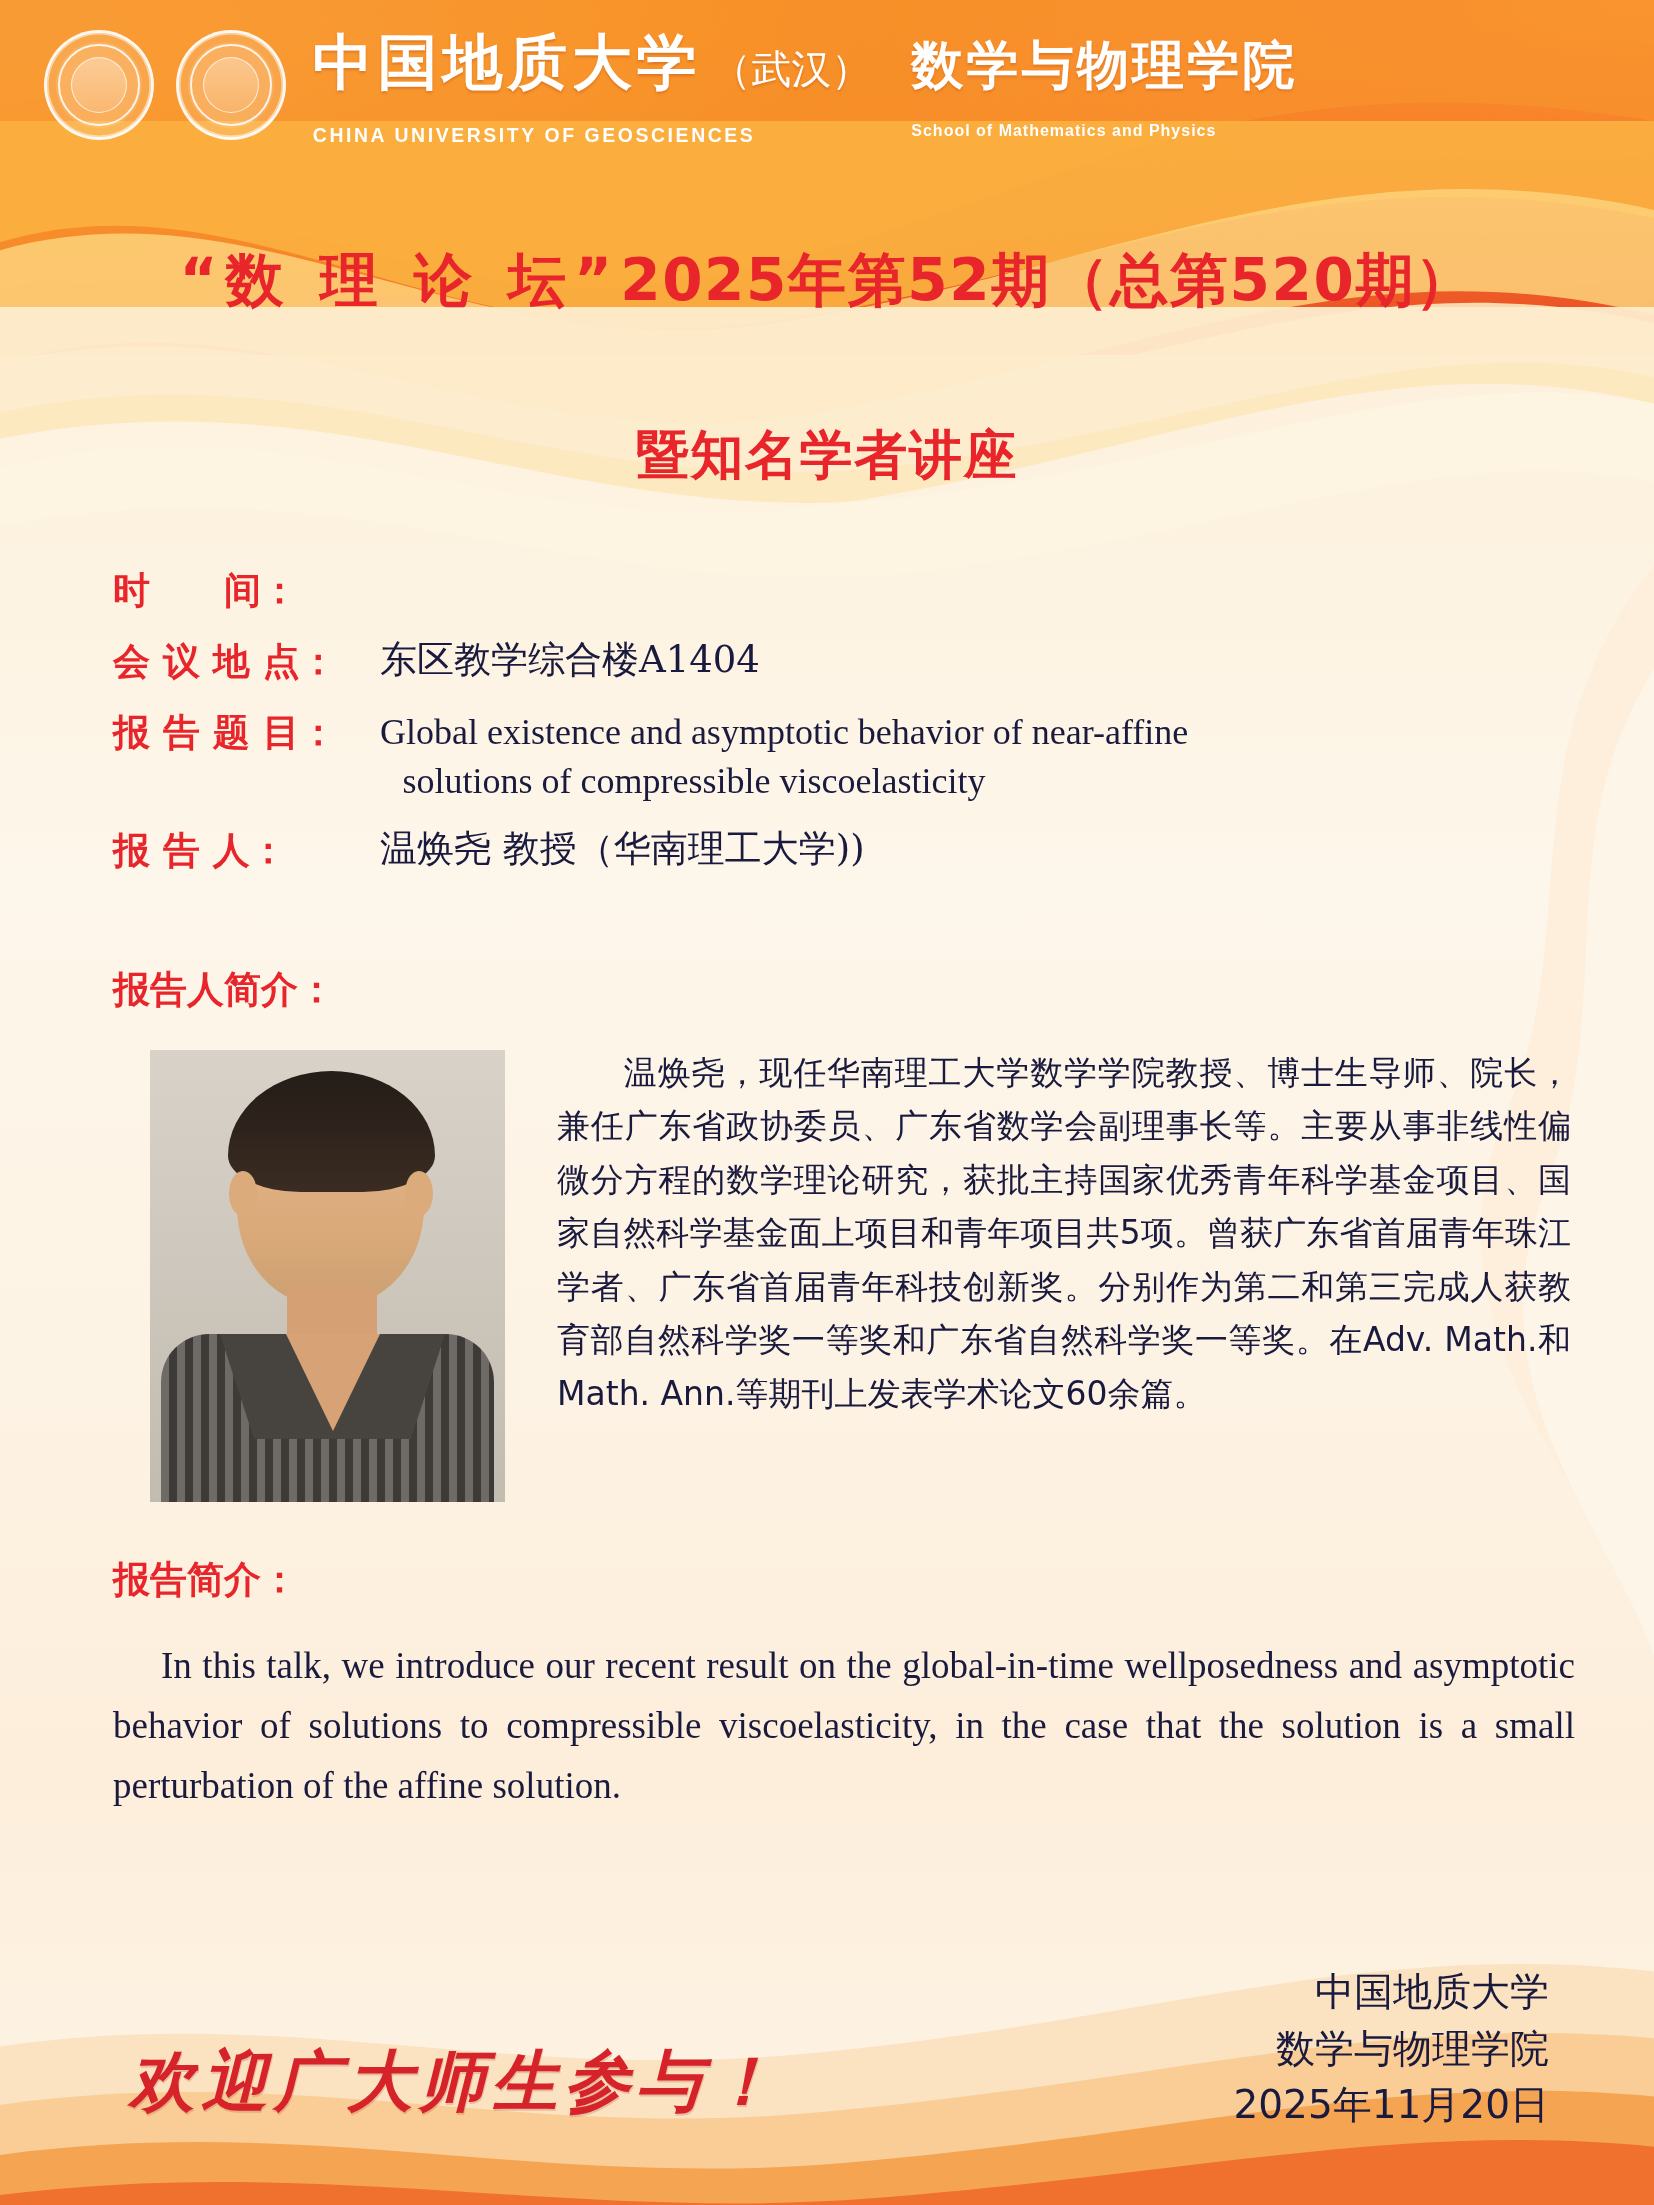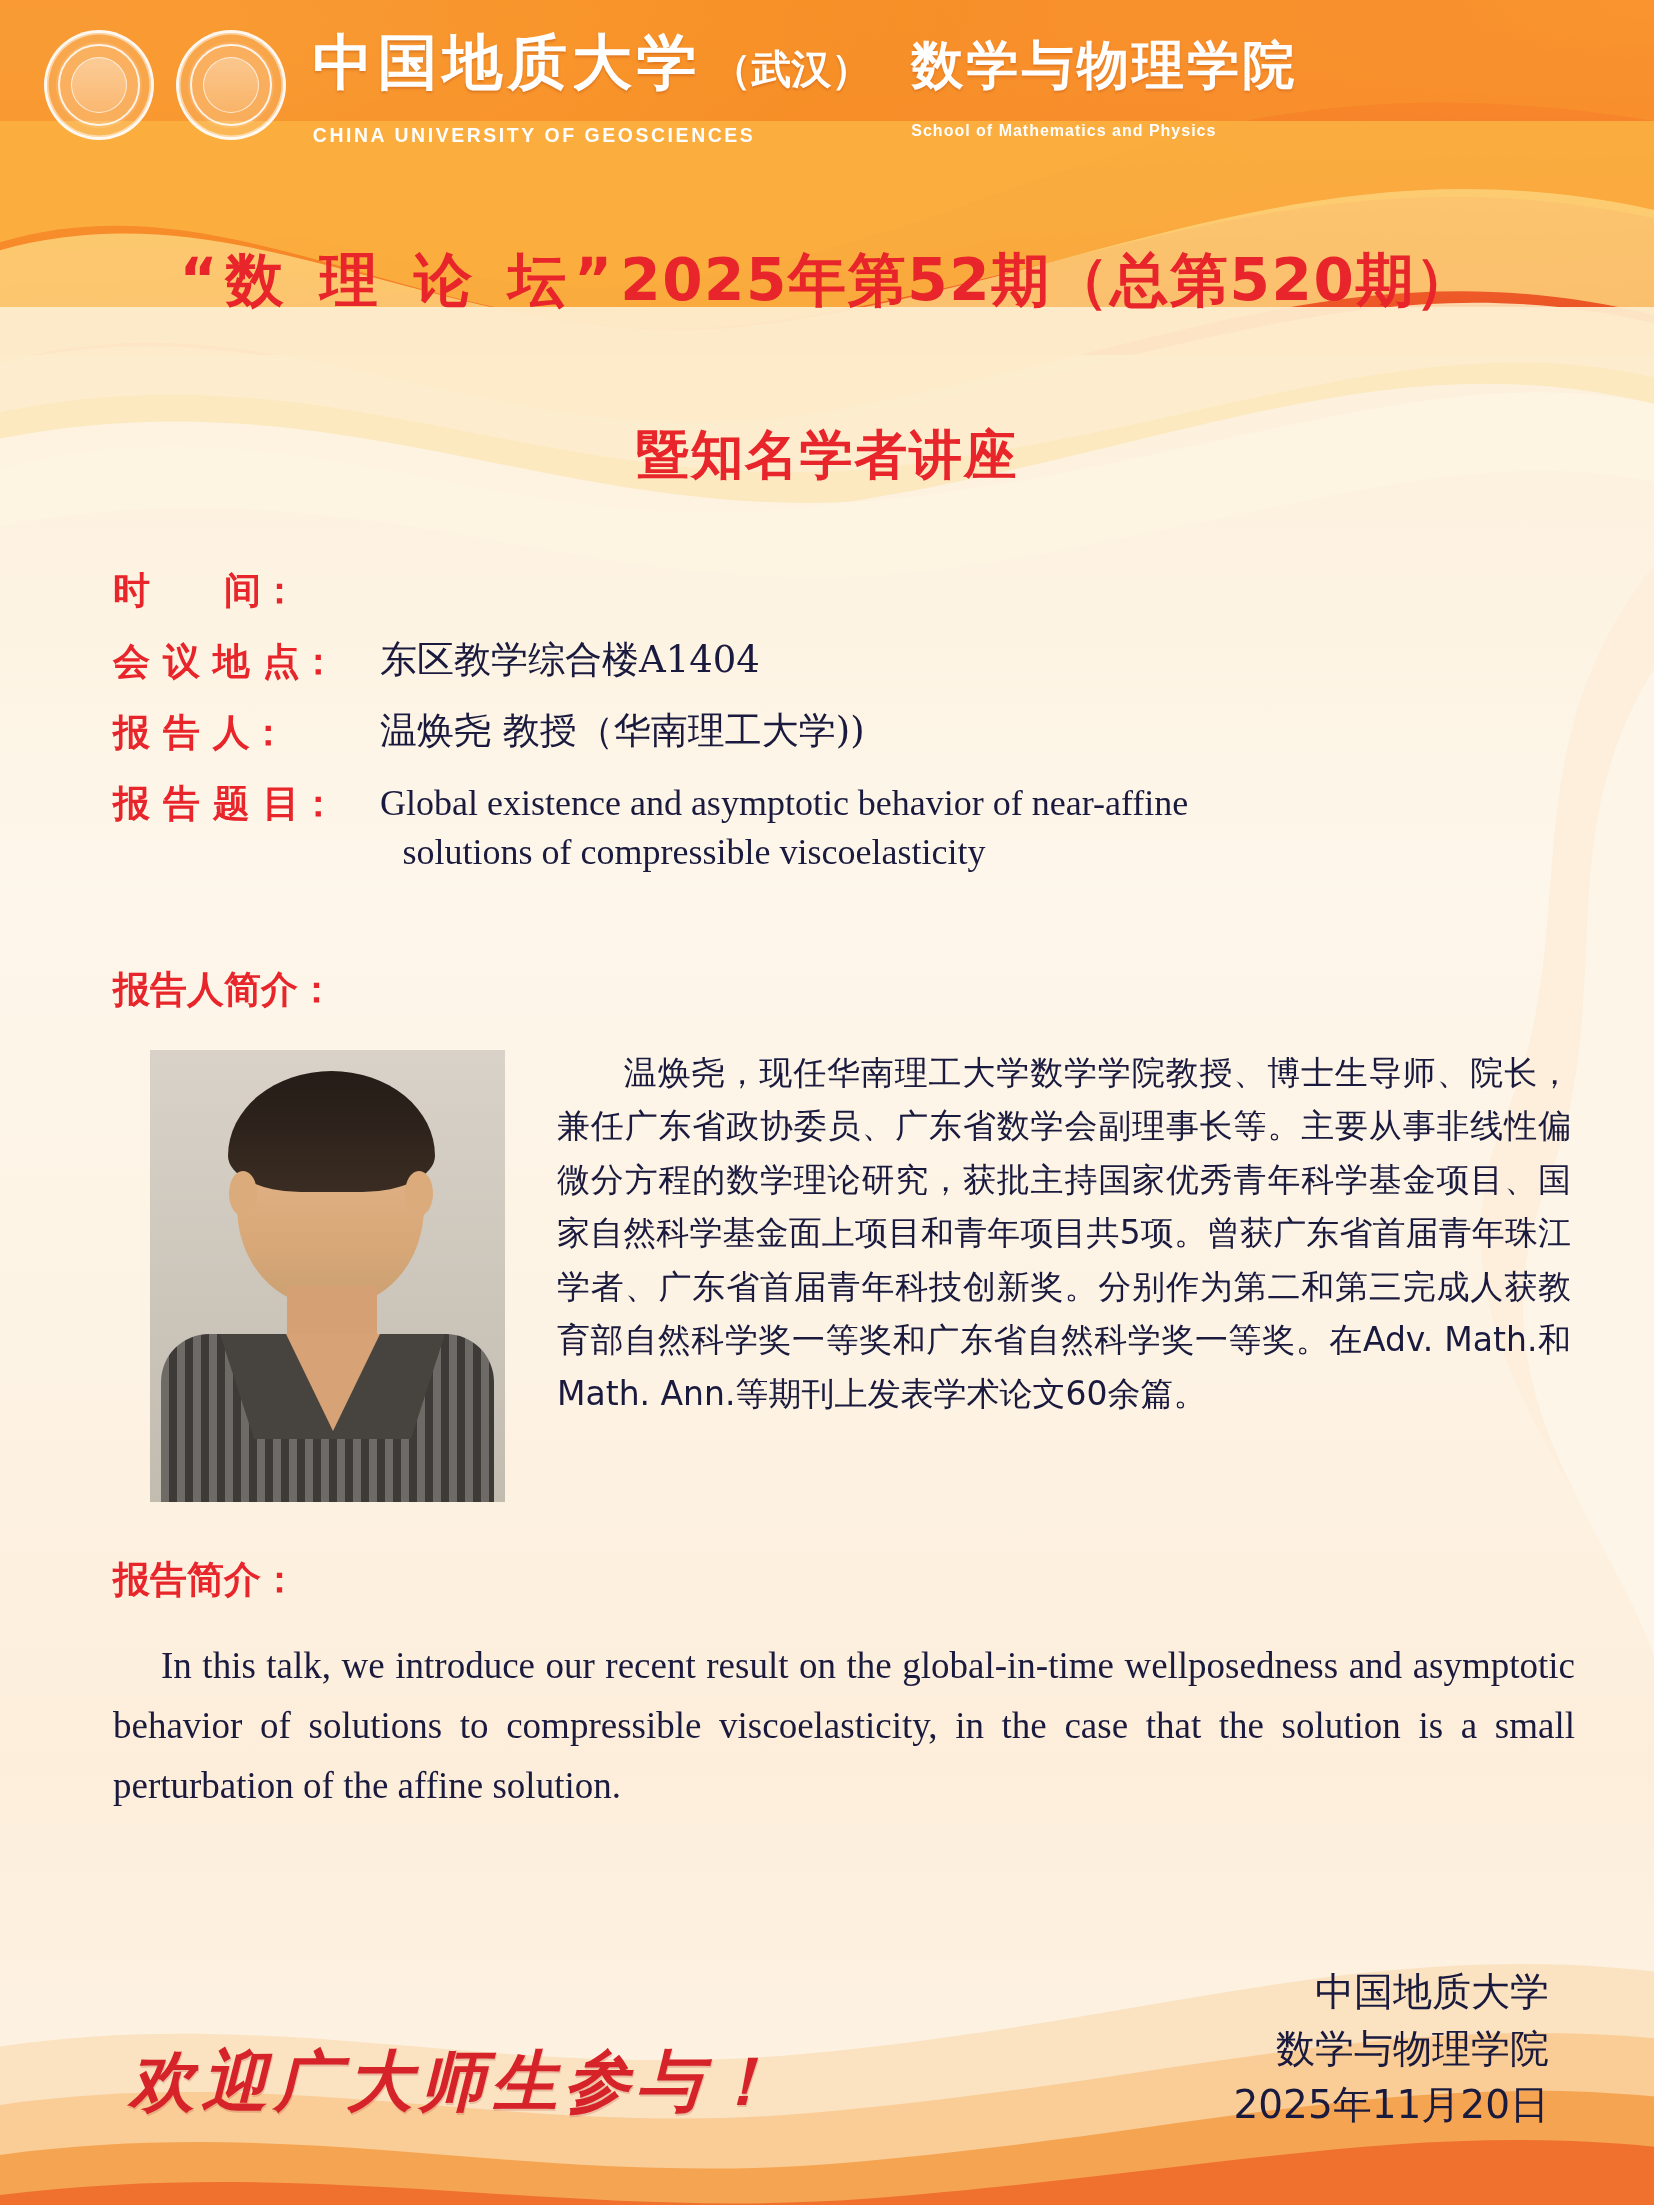--- a/index.html
+++ b/index.html
@@ -84,21 +84,21 @@
   }
 
   .univ-block { display:flex; flex-direction:column; justify-content:center; margin-left:4.8px; }
   .univ-cn {
     display:flex; align-items:baseline; gap:9.7px;
     color:#ffffff; font-weight:bold;
     font-size:60px; letter-spacing:4.8px;
     text-shadow:0 1.6px 2.4px rgba(150,40,0,.25);
     font-family:"DejaVu Sans","Liberation Sans", sans-serif;
   }
-  .univ-cn .paren { font-size:40px; letter-spacing:0; font-weight:bold; }
+  .univ-cn .paren { font-size:40px; letter-spacing:0; font-weight:normal; }
   .univ-en {
     color:#ffffff; font-size:19.4px; letter-spacing:2.6px; margin-top:20px;
     font-family:Liberation Sans, sans-serif; font-weight:bold;
   }
   .school-block { margin-left:18px; display:flex; flex-direction:column; justify-content:center; }
   .school-cn {
     color:#ffffff; font-weight:bold; font-size:52px; letter-spacing:3.2px;
     text-shadow:0 1.6px 2.4px rgba(150,40,0,.22);
     font-family:"DejaVu Sans","Liberation Sans", sans-serif;
   }
@@ -297,30 +297,30 @@
     <div class="info-row">
       <div class="lbl lbl-w">时　　间：</div>
     </div>
 
     <div class="info-row">
       <div class="lbl lbl-w">会 议 地 点：</div>
       <div class="val">东区教学综合楼A1404</div>
     </div>
 
     <div class="info-row">
-      <div class="lbl lbl-w">报 告 人：</div>
-      <div class="val">温焕尧 教授（华南理工大学))</div>
-    </div>
-
-    <div class="info-row">
       <div class="lbl lbl-w">报 告 题 目：</div>
       <div class="topic-val">
         <span>Global existence and asymptotic behavior of near-affine</span>
         <span class="l2">solutions of compressible viscoelasticity</span>
       </div>
+    </div>
+
+    <div class="info-row">
+      <div class="lbl lbl-w">报 告 人：</div>
+      <div class="val">温焕尧 教授（华南理工大学))</div>
     </div>
   </div>
 
   <div class="intro-head">报告人简介：</div>
 
   <div class="photo">
     <div class="bg"></div>
     <div class="head"></div>
     <div class="hair"></div>
     <div class="ear-l"></div>

